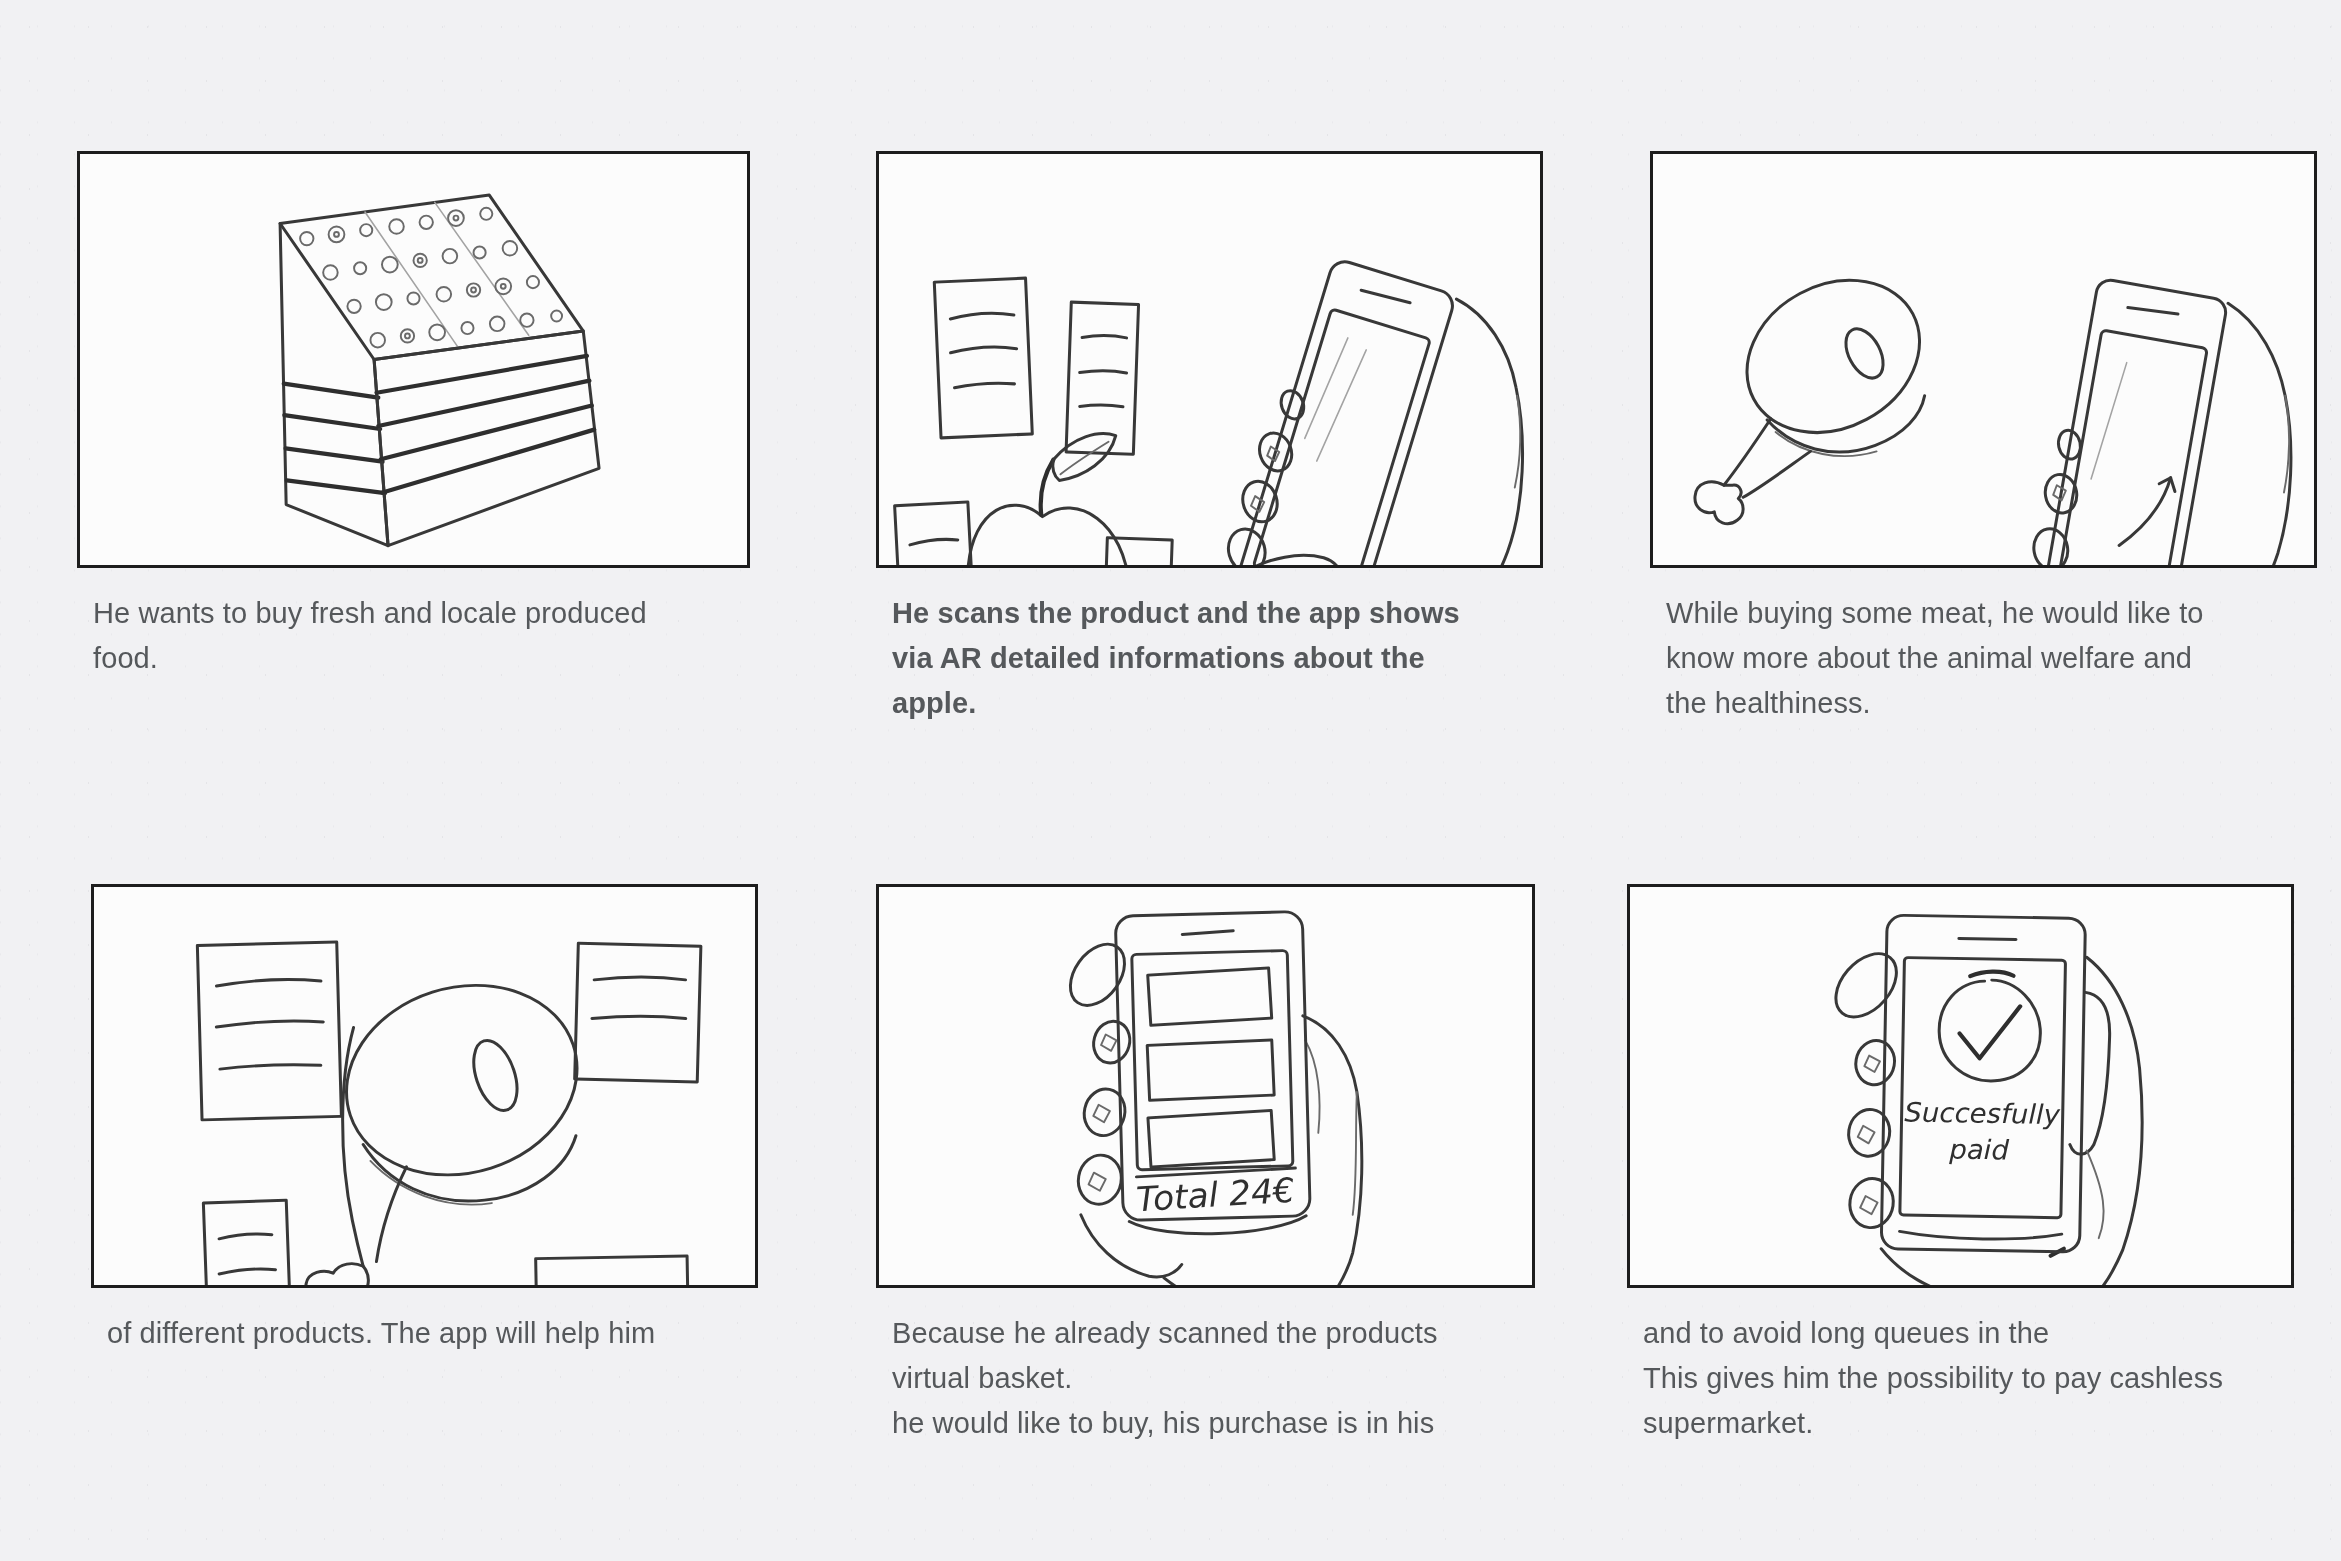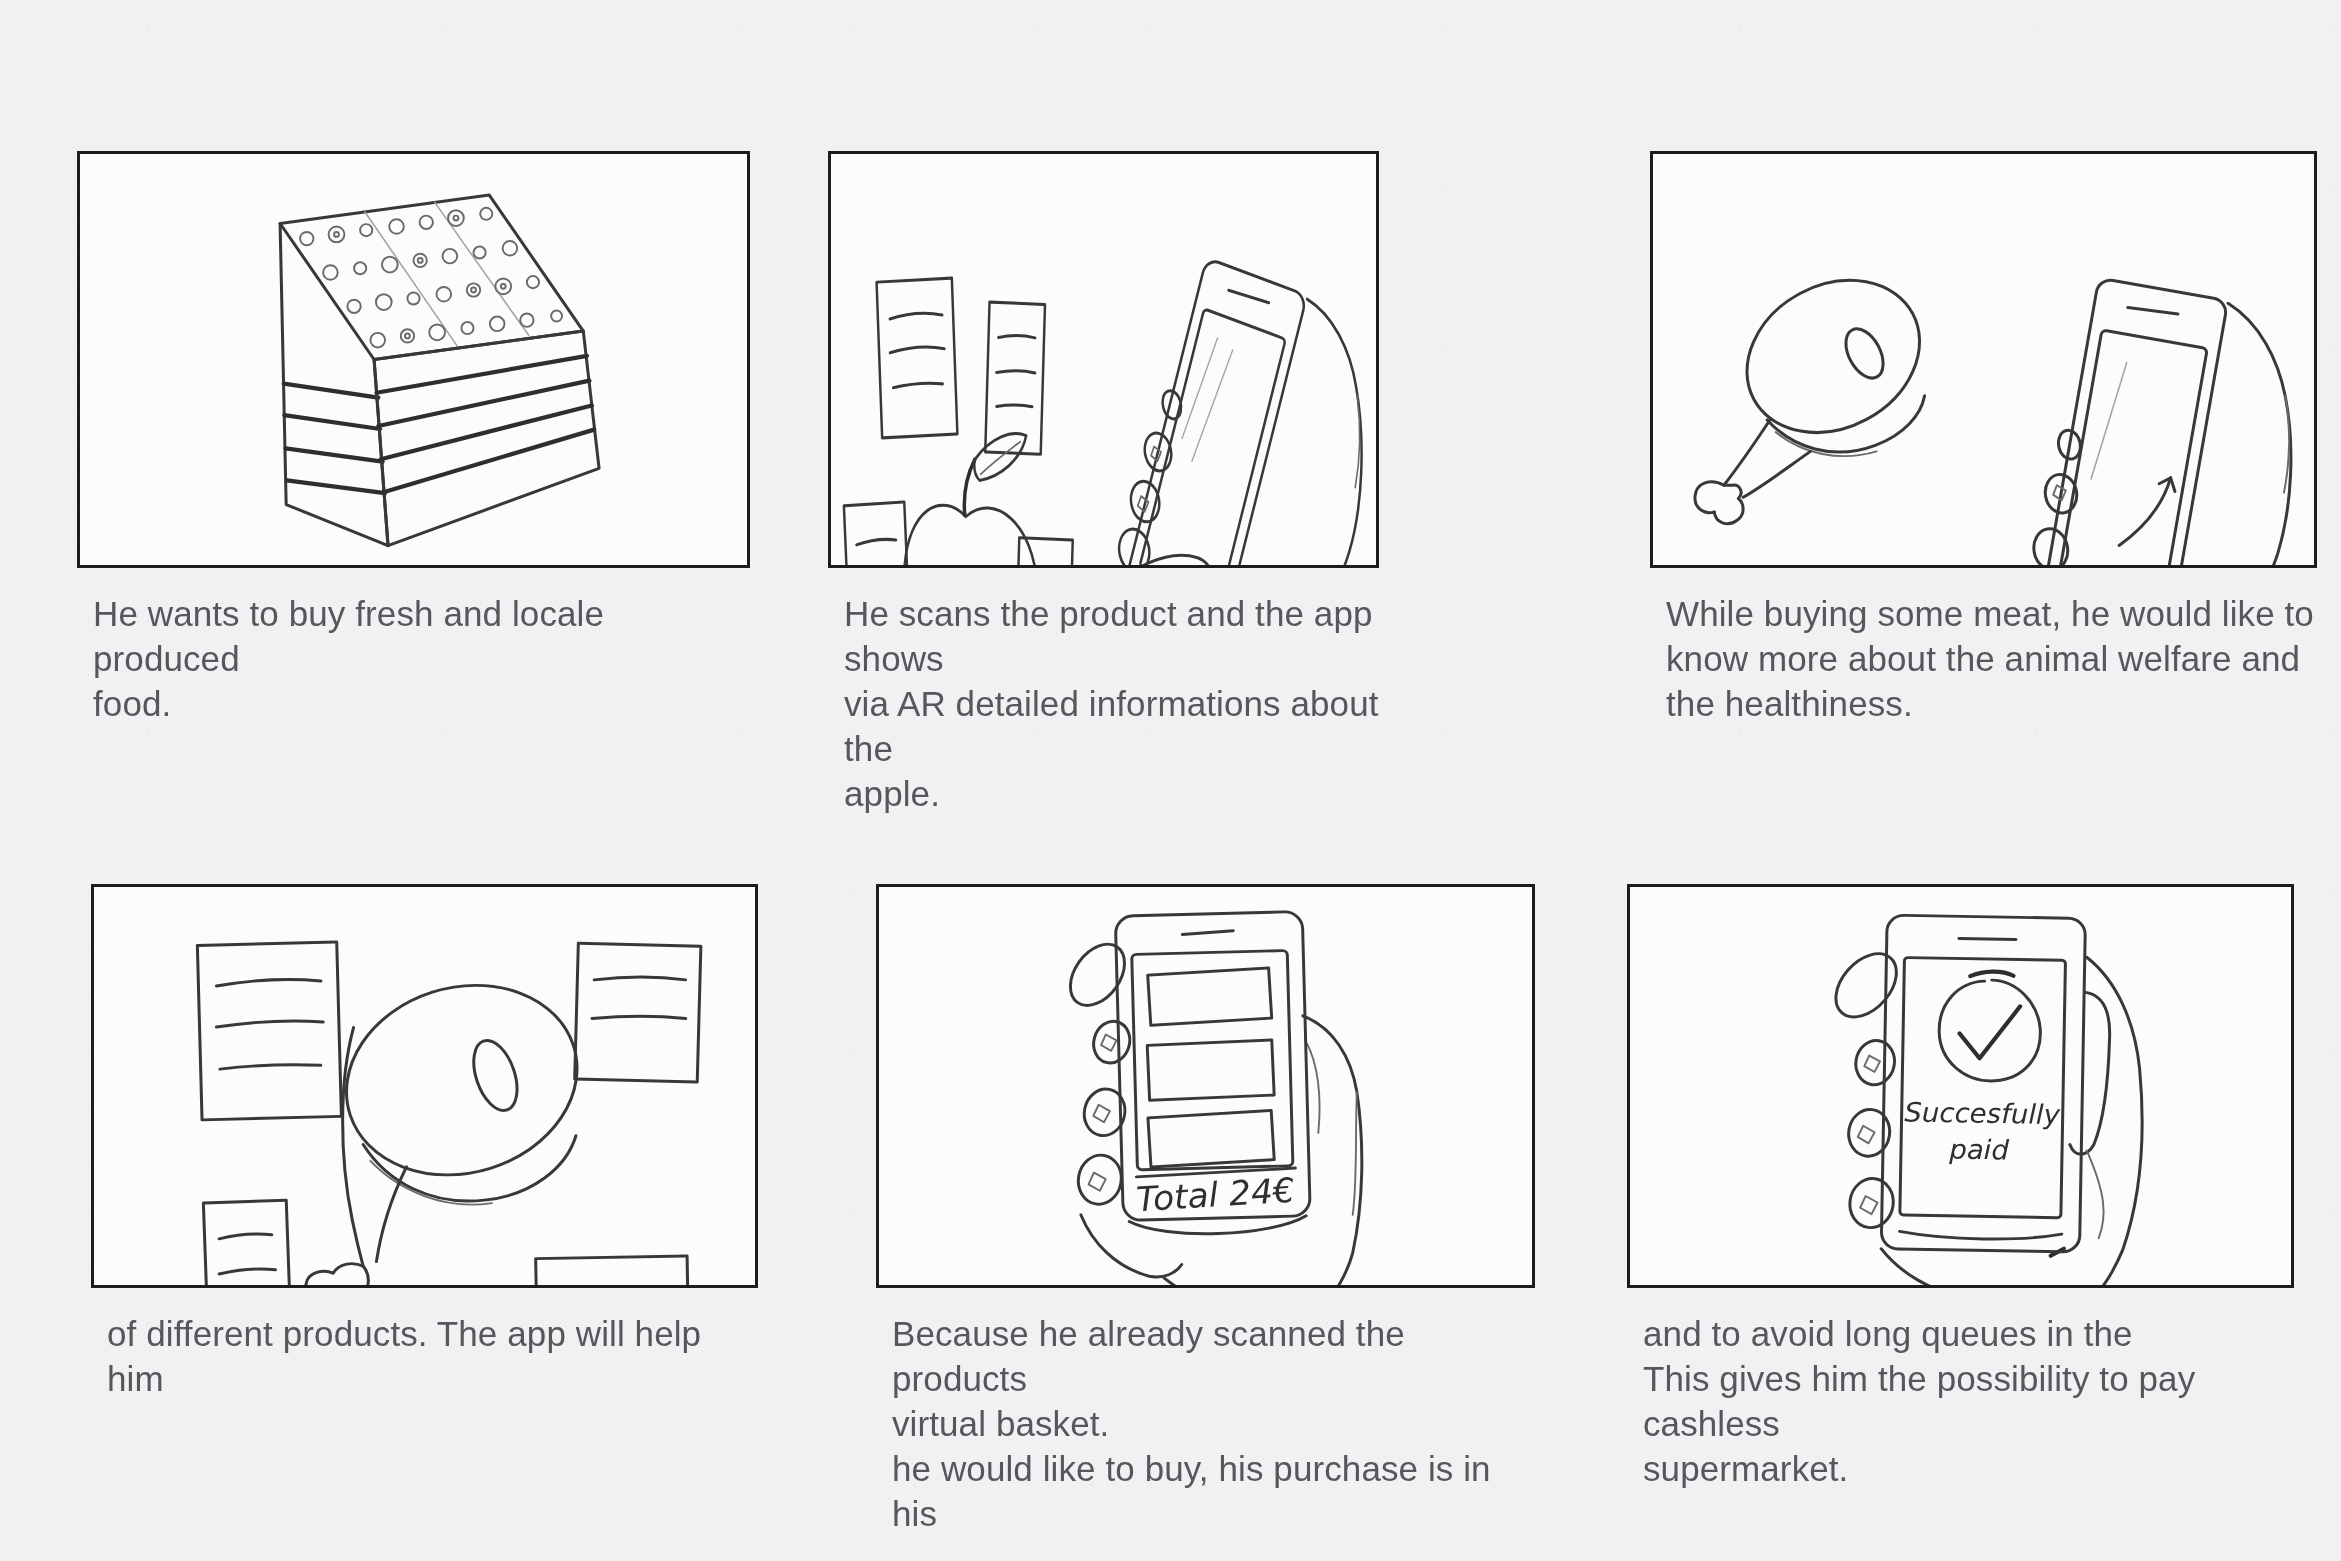--- a/index.html
+++ b/index.html
@@ -19,21 +19,21 @@
     border:3px solid #1d1d1d;
     background:#fcfcfc;
     box-sizing:border-box;
     width:100%;
   }
   .frame svg{display:block;width:100%;height:100%;}
   .caption{
     margin-top:23px;
     padding-left:16px;
     color:#55585b;
-    font-size:35px;
+    font-size:29px;
     line-height:45px;
     letter-spacing:0.1px;
   }
   .sk{fill:none;stroke:#383838;stroke-width:5;stroke-linecap:round;stroke-linejoin:round;}
   .skb{fill:none;stroke:#2e2e2e;stroke-width:7;stroke-linecap:round;stroke-linejoin:round;}
   .skl{fill:none;stroke:#6a6a6a;stroke-width:3.2;stroke-linecap:round;stroke-linejoin:round;}
   .sk2{fill:none;stroke:#a3a3a3;stroke-width:2.6;stroke-linecap:round;}
   .hw{font-family:"DejaVu Sans",sans-serif;font-style:italic;fill:#2f2f2f;stroke:none;}
 </style>
 </head>
@@ -102,21 +102,21 @@
         </g>
       </svg>
     </div>
     <div class="caption">
       <div>He wants to buy fresh and locale produced</div>
       <div>food.</div>
       <div></div>
     </div>
   </div>
 
-  <div class="cell" style="left:828px;top:151px;width:551px;">
+  <div class="cell" style="left:876px;top:151px;width:667px;font-weight:bold;">
     <div class="frame" style="height:417px;">
       <svg viewBox="0 0 1100 680" preserveAspectRatio="none">
 
         <g transform="translate(92,212) rotate(-2.5)">
           <rect class="sk" x="0" y="0" width="152" height="258"></rect>
           <path class="sk" d="M24,62 Q78,50 130,60"></path>
             <path class="sk" d="M22,118 Q80,106 132,116"></path>
             <path class="sk" d="M26,176 Q78,168 126,174"></path>
         </g>
         <g transform="translate(320,245) rotate(2)">

